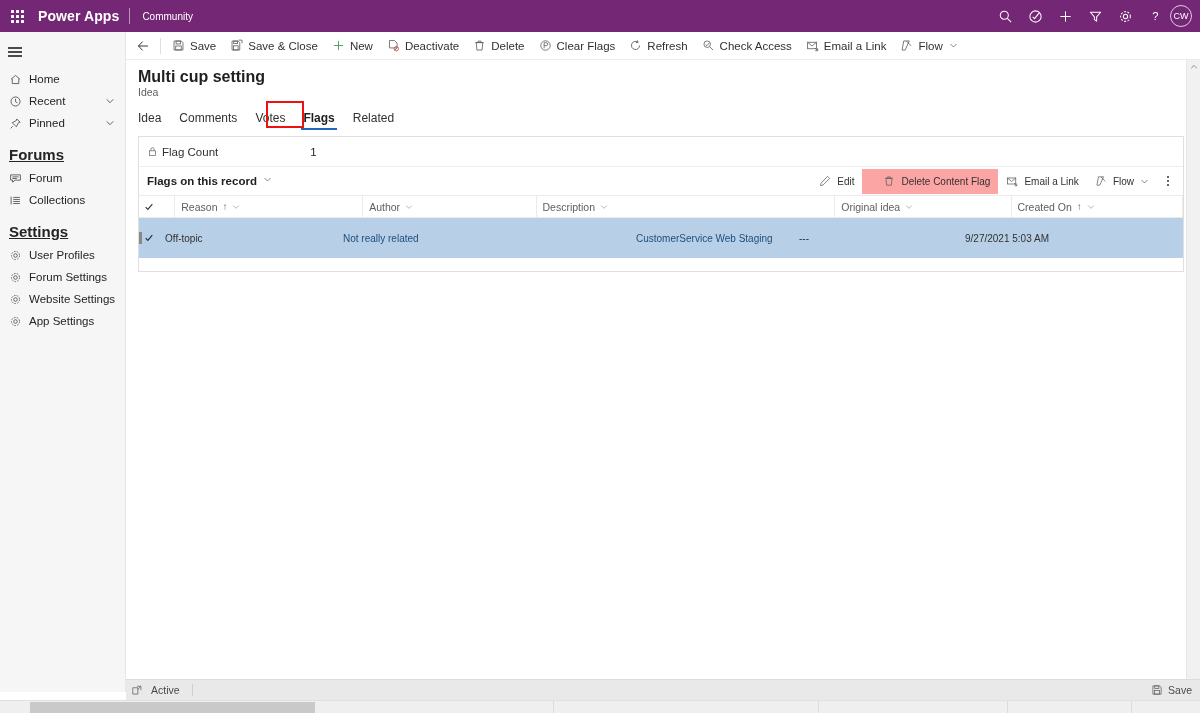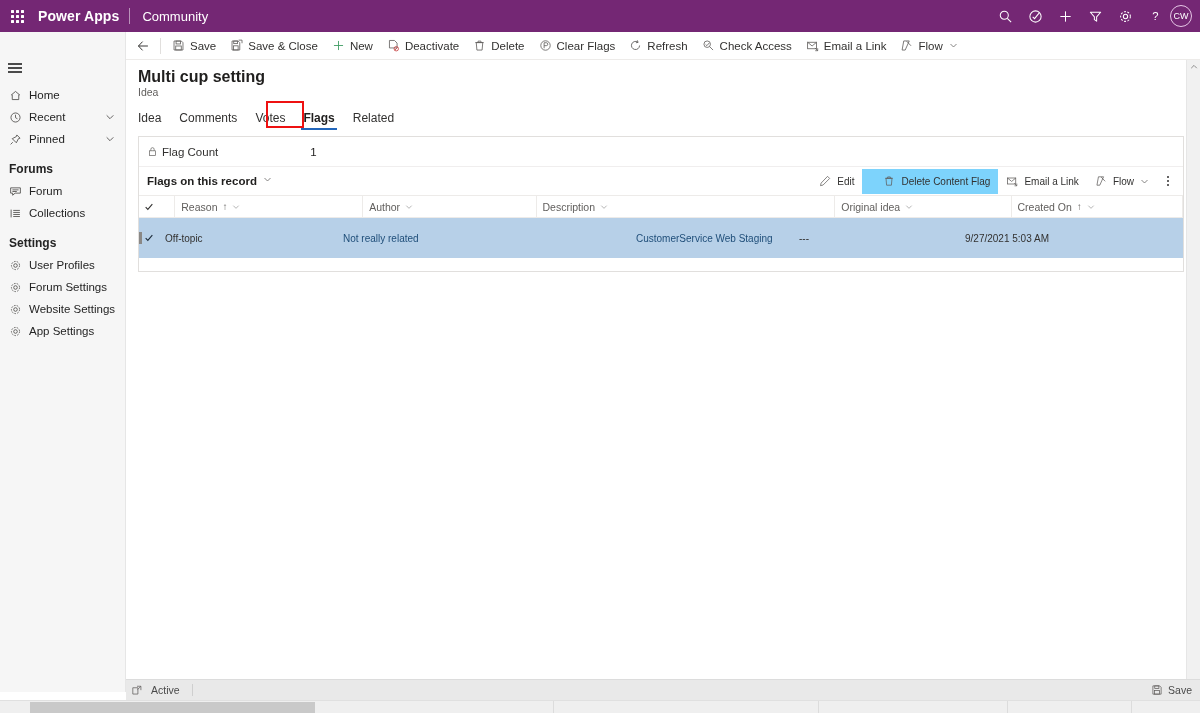--- a/index.html
+++ b/index.html
@@ -28,62 +28,63 @@
   .waffle-grid {
     display: grid; grid-template-columns: repeat(3, 3px);
     grid-template-rows: repeat(3, 3px); gap: 2px;
   }
   .waffle-grid i { display: block; width: 3px; height: 3px; background: #fff; border-radius: 0.5px; }
   .brand {
     color: #ffffff; font-size: 14px; font-weight: bold;
     padding: 0 10px 0 4px; letter-spacing: .1px;
   }
   .brand-sep { width: 1px; height: 16px; background: rgba(255,255,255,.5); }
-  .env-name { color: #ffffff; font-size: 13px; padding-left: 12px; }
+  .env-name { color: #ffffff; font-size: 10px; padding-left: 12px; }
   .topbar-right { margin-left: auto; display: flex; align-items: center; height: 32px; padding-right: 8px; }
   .tb-icon {
     width: 30px; height: 32px; display: flex; align-items: center; justify-content: center;
     color: #fff; cursor: pointer;
   }
   .tb-icon svg { display: block; }
   .avatar {
     width: 22px; height: 22px; border-radius: 50%;
     border: 1px solid #e6c6e6; color: #fff;
     display: flex; align-items: center; justify-content: center;
     font-size: 9px; cursor: pointer;
     background: #742774;
   }
 
   
   .sidenav {
     position: absolute; left: 0; top: 32px; width: 126px; height: 660px;
     background: #f6f6f6; border-right: 1px solid #e6e6e6;
-    padding-top: 20px;
+    padding-top: 4px;
   }
   .hamburger {
     height: 32px; display: flex; align-items: center; padding-left: 8px; cursor: pointer;
   }
   .hamburger span { position: relative; display: block; width: 14px; height: 1.5px; background: #4a4a4a; }
   .hamburger span::before, .hamburger span::after {
     content: ""; position: absolute; left: 0; width: 14px; height: 1.5px; background: #4a4a4a;
   }
   .hamburger span::before { top: -4px; }
   .hamburger span::after { top: 4px; }
 
   .nav-item {
     height: 22px; display: flex; align-items: center;
     padding-left: 9px; cursor: pointer; position: relative;
     color: #242424; font-size: 11.5px;
   }
   .nav-ico { width: 18px; display: flex; align-items: center; color: #484644; }
   .nav-label { padding-left: 2px; }
   .nav-chev { position: absolute; right: 10px; color: #484644; display: flex; }
   .nav-section {
-    font-size: 12px; font-weight: bold; color: #242424;
+    font-size: 15px; font-weight: bold; color: #242424;
     padding: 12px 0 4px 9px;
+    text-decoration: underline;
   }
 
   
   .cmdbar {
     position: absolute; left: 126px; top: 32px; width: 1074px; height: 28px;
     background: #ffffff; border-bottom: 1px solid #edebe9;
     display: flex; align-items: center; padding-left: 4px;
   }
   .back-btn {
     width: 26px; height: 26px; display: flex; align-items: center; justify-content: center;
@@ -148,21 +149,21 @@
   .grid-viewname {
     display: flex; align-items: flex-start; padding-left: 8px;
     font-size: 11.5px; font-weight: bold; color: #201f1e; cursor: pointer;
   }
   .grid-viewname .chev { margin-left: 6px; color: #605e5c; display: flex; }
   .grid-actions { margin-left: auto; display: flex; align-items: center; padding-right: 4px; }
   .ga-btn {
     display: flex; align-items: center; height: 25px; padding: 0 8px;
     font-size: 10px; color: #323130; cursor: pointer; white-space: nowrap;
   }
-  .ga-btn.active { background: #7dd3fc; padding-left: 21px; }
+  .ga-btn.active { background: #fca5a5; padding-left: 21px; }
   .ga-btn .ci { display: flex; align-items: center; margin-right: 6px; color: #605e5c; }
   .ga-btn .chev { margin-left: 6px; display: flex; color: #605e5c; }
   .ga-more {
     width: 22px; height: 25px; display: flex; align-items: center; justify-content: center;
     cursor: pointer; color: #323130;
   }
 
   
   .grid { position: relative; }
   .grid-head {

